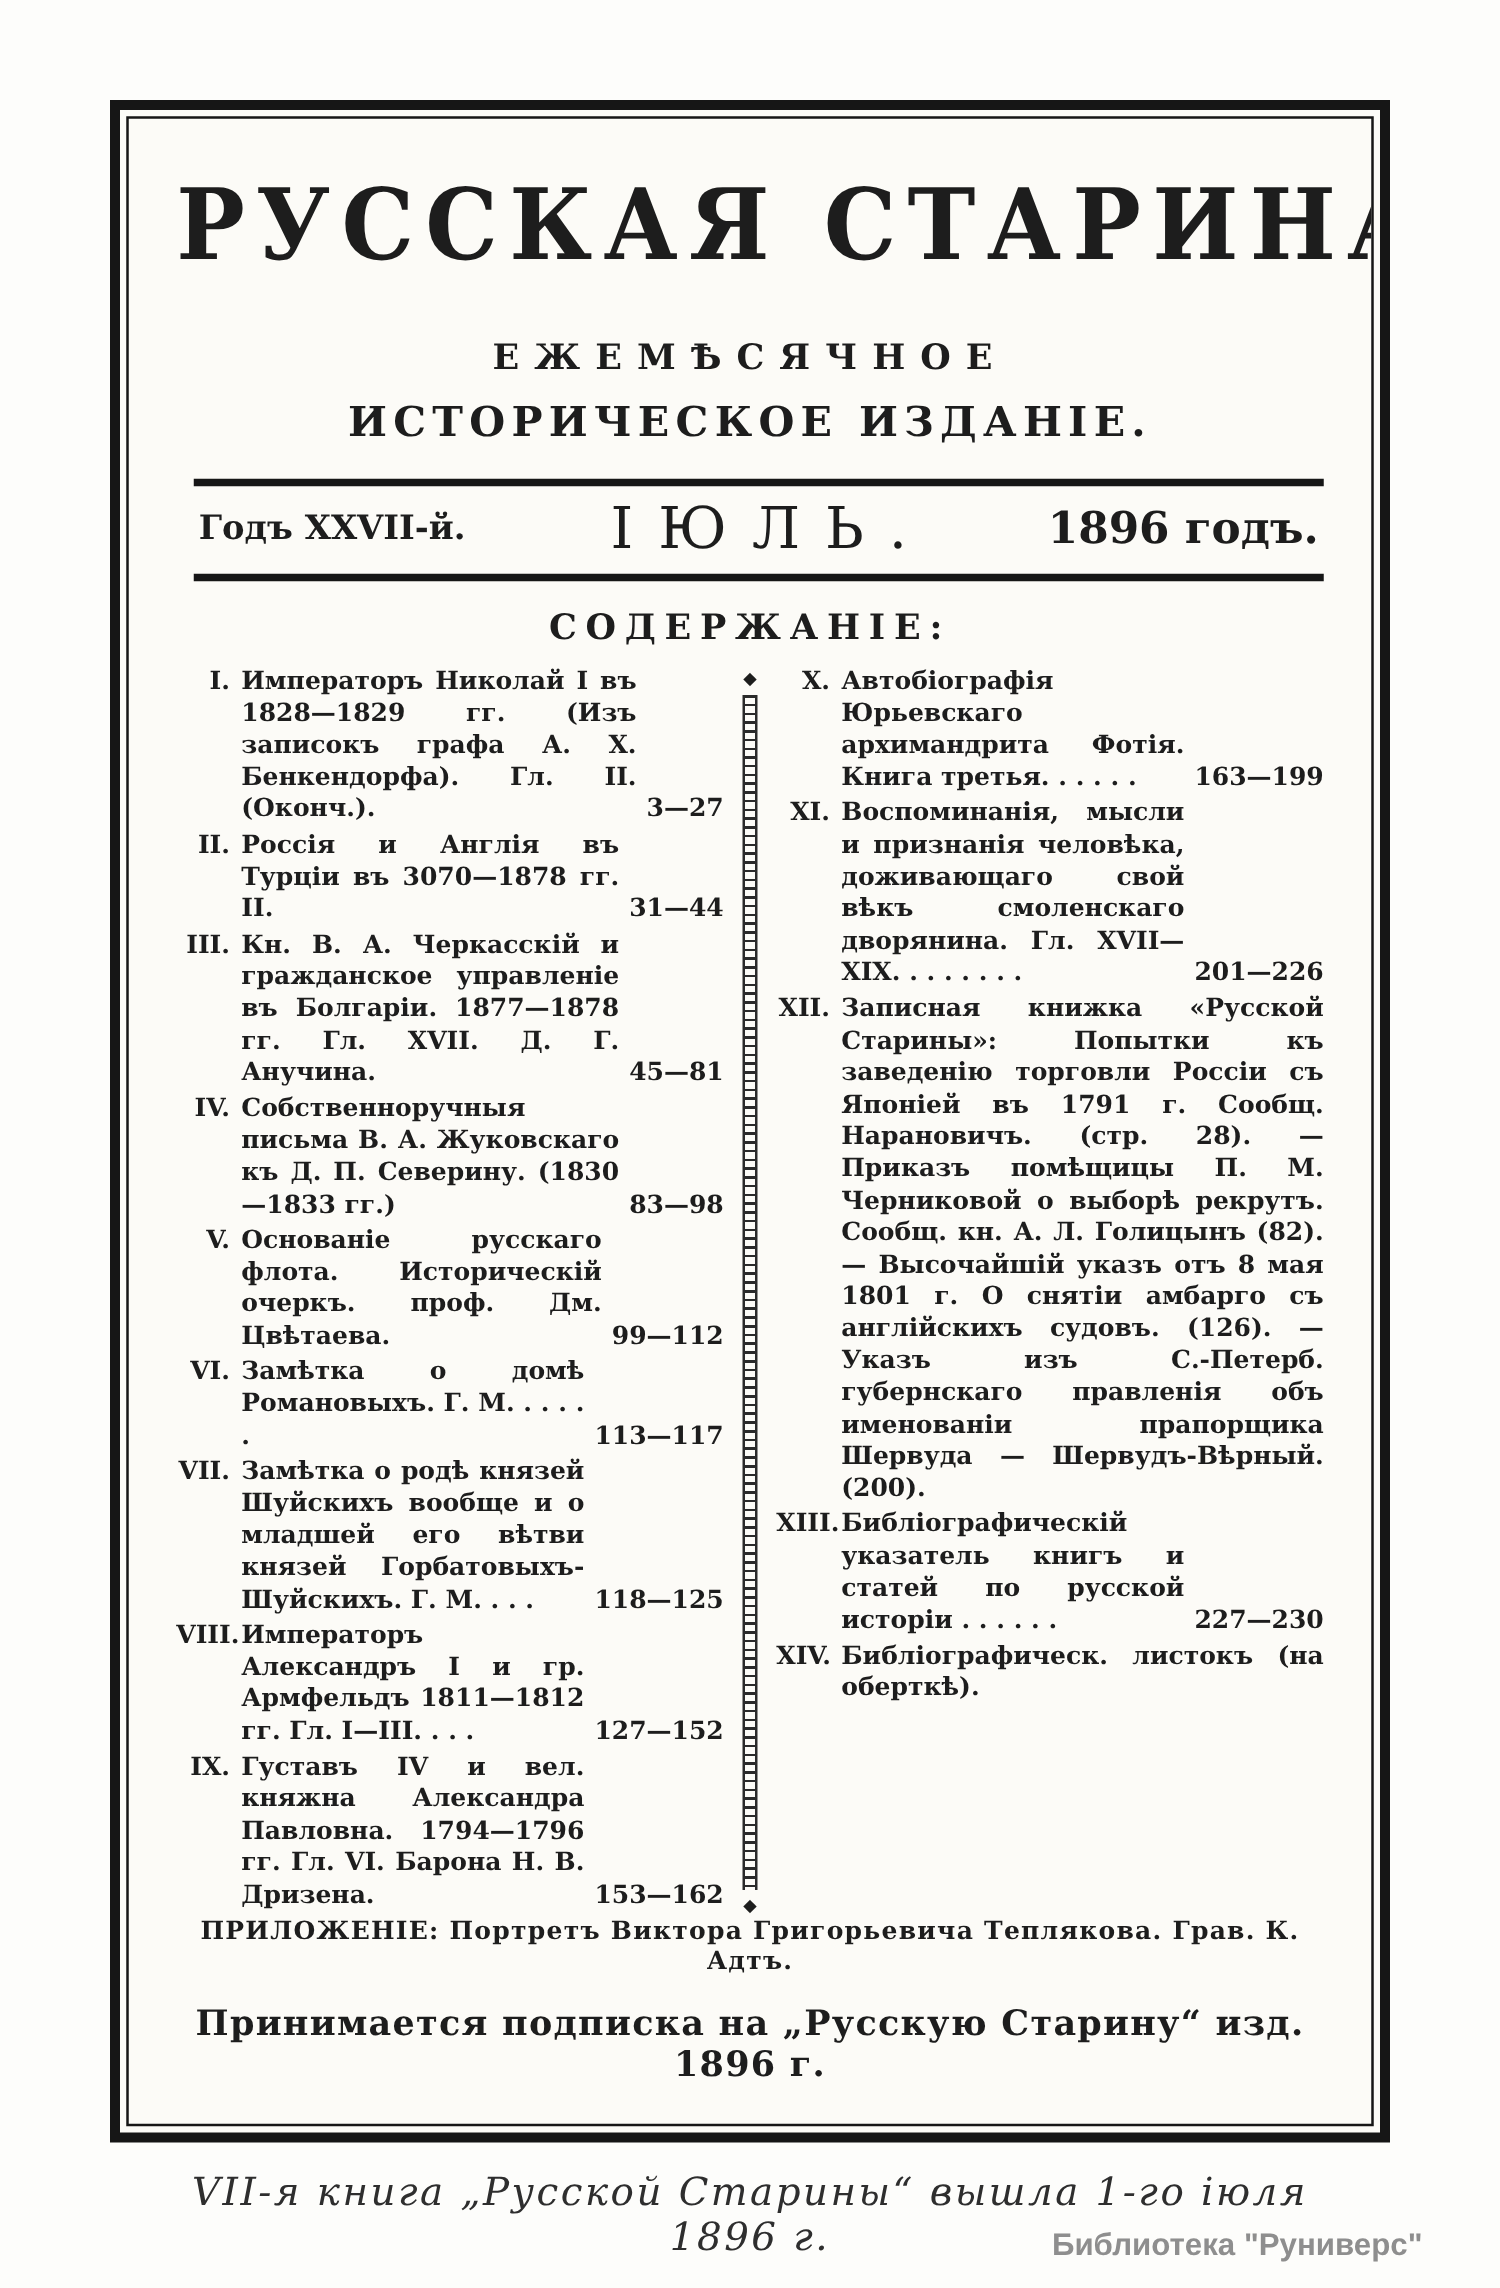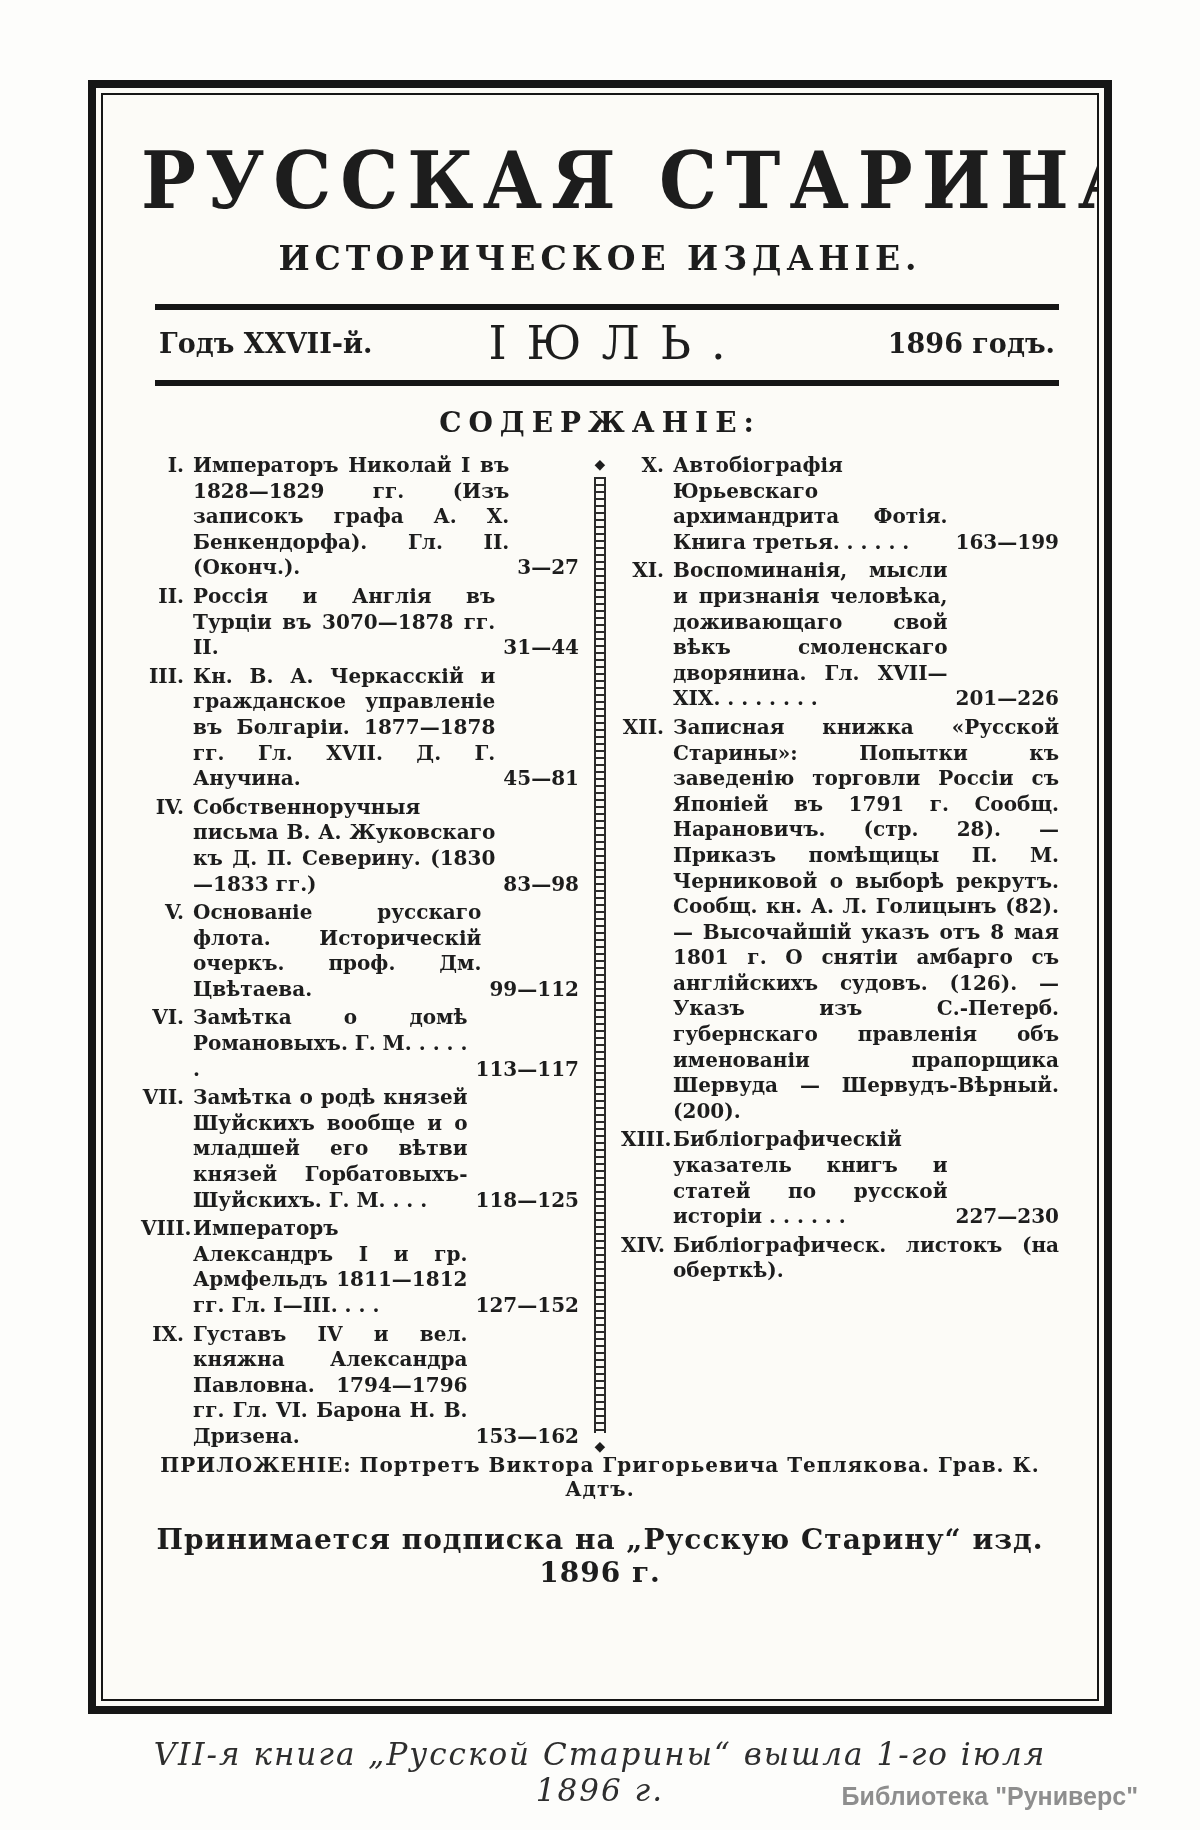--- a/index.html
+++ b/index.html
@@ -53,21 +53,21 @@
     border-top: 6px solid #161616;
     border-bottom: 6px solid #161616;
     padding: 6px 4px 10px;
     display: grid;
     grid-template-columns: 1fr auto 1fr;
     align-items: center;
     margin-left: 14px;
   }
   .band-left  { font-size: 27px; font-weight: bold; justify-self: start; }
   .band-center{ font-size: 46px; font-weight: normal; letter-spacing: 20px; padding-left: 20px; }
-  .band-right { font-size: 27px; font-weight: bold; justify-self: end; }
+  .band-right { font-size: 35px; font-weight: bold; justify-self: end; }
 
   .contents-heading {
     margin: 20px 0 14px;
     text-align: center;
     font-size: 28px; font-weight: bold;
     letter-spacing: 7px;
   }
 
   .toc {
     display: flex;
@@ -135,20 +135,21 @@
 </head>
 <body>
 
 <div class="page">
 
   <div class="frame-outer">
     <div class="frame-inner">
 
       <header class="masthead">
         <h1 class="title">РУССКАЯ СТАРИНА</h1>
+        <div class="subtitle1">ЕЖЕМѢСЯЧНОЕ</div>
         <div class="subtitle2">ИСТОРИЧЕСКОЕ ИЗДАНІЕ.</div>
       </header>
 
       <div class="issue-band">
         <span class="band-left">Годъ XXVII-й.</span>
         <span class="band-center">ІЮЛЬ.</span>
         <span class="band-right">1896 годъ.</span>
       </div>
 
       <h2 class="contents-heading">СОДЕРЖАНІЕ:</h2>

